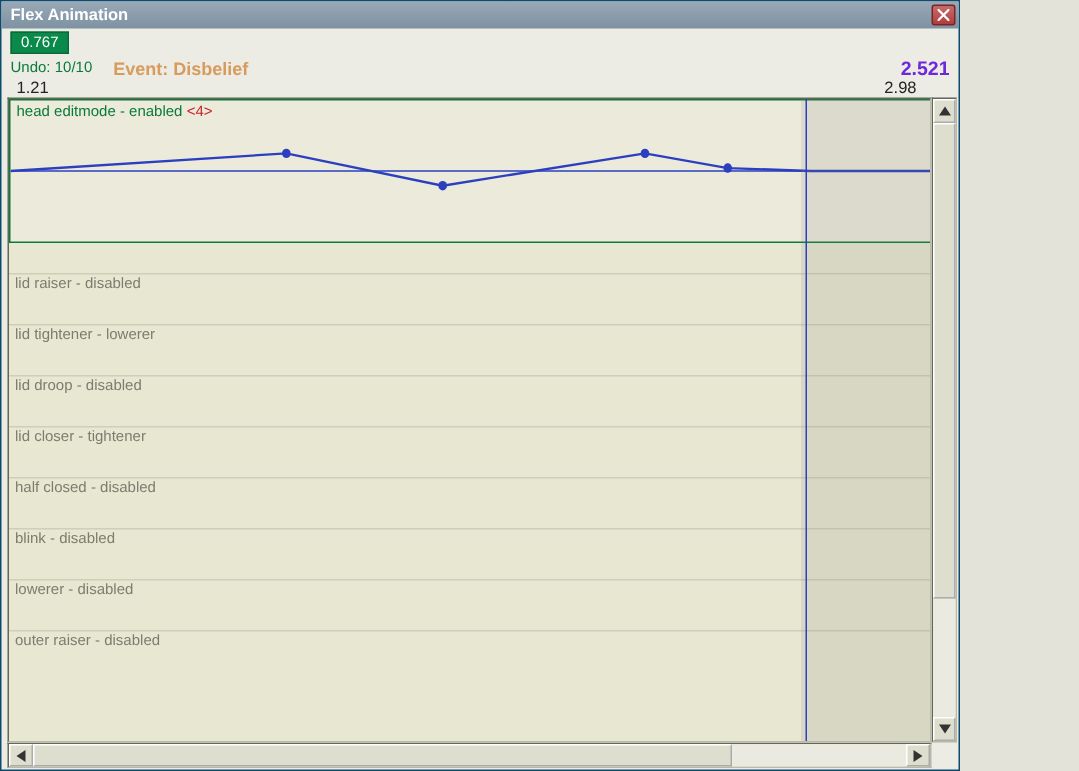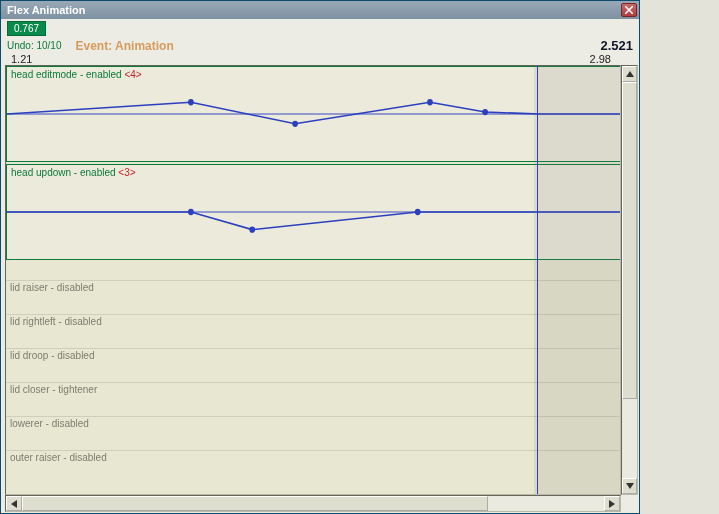--- a/index.html
+++ b/index.html
@@ -10,21 +10,21 @@
   .titlebar { height: 18px; background: linear-gradient(to bottom, #98a8b6, #7e92a2); display: flex; align-items: center; padding: 0 2px 0 6px; color: #fff; font-weight: bold; font-size: 11px; }
   .titlebar .title { flex: 1; }
   .titlebar .closebtn { width: 16px; height: 14px; background: linear-gradient(#c76b6b,#b23d3d); border: 1px solid #7a2424; border-radius: 2px; display: flex; align-items: center; justify-content: center; cursor: pointer; }
   .titlebar .closebtn svg { width: 8px; height: 8px; }
 
   .toolbar { height: 34px; padding: 2px 6px 0 6px; }
   .toolbar .tag { display: inline-block; background: #0a8a4a; color: #fff; padding: 1px 6px; font-size: 10px; border: 1px solid #0a6a3a; }
   .toolbar .row2 { display: flex; align-items: center; margin-top: 2px; justify-content: flex-end; }
   .toolbar .undo { color: #0a7a3a; font-size: 10px; }
   .toolbar .event { margin-left: 14px; color: #d79b5c; font-weight: bold; font-size: 12px; }
-  .toolbar .right-num { margin-left: auto; color: #0f172a; font-weight: bold; font-size: 13px; }
+  .toolbar .right-num { margin-left: auto; color: #6d28d9; font-weight: bold; font-size: 13px; }
 
   .axis-labels { display: flex; padding: 0 28px 0 10px; font-size: 11px; color: #222; }
   .axis-labels .l { }
   .axis-labels .r { margin-left: auto; text-align: right; }
 
   .workarea { flex: 1; display: flex; }
   .canvas-wrap { flex: 1; position: relative; border: 1px inset #b9b9a8; background: #e8e7d2; margin-left: 4px; }
   .canvas-inner { position: absolute; inset: 0; overflow: hidden; }
 
   .track { position: relative; border: 1px solid #0a7a3a; border-right: none; margin-bottom: 2px; background: #eceadb; }
@@ -66,21 +66,21 @@
       <svg viewBox="0 0 8 8">
           <path d="M0 0 L8 8 M8 0 L0 8" stroke="#fff" stroke-width="1.5"></path>
         </svg>
     </div>
   </div>
 
   <div class="toolbar">
     <span class="tag">0.767</span>
     <div class="row2">
       <span class="undo">Undo: 10/10</span>
-      <span class="event">Event:  Animation</span>
+      <span class="event">Event:  Disbelief</span>
       <span class="right-num">2.521</span>
     </div>
   </div>
 
   <div class="axis-labels">
     <span class="l">1.21</span>
     <span class="r">2.98</span>
   </div>
 
   <div class="workarea">
@@ -93,35 +93,27 @@
             <div class="header"><span>head editmode - enabled  </span><span class="count">&lt;4&gt;</span></div>
             <svg viewBox="0 0 680 96" preserveAspectRatio="none">
               <line x1="0" x2="680" y1="48" y2="48" stroke="#2b3fbf" stroke-width="1"></line>
               <polyline points="0,48 204,36 319.59999999999997,58 469.2,36 530.4,46 591.6,48 680,48" fill="none" stroke="#2b3fbf" stroke-width="1.6"></polyline>
               <circle cx="204" cy="36" r="3.2" fill="#2b3fbf"></circle>
               <circle cx="319.59999999999997" cy="58" r="3.2" fill="#2b3fbf"></circle>
               <circle cx="469.2" cy="36" r="3.2" fill="#2b3fbf"></circle>
               <circle cx="530.4" cy="46" r="3.2" fill="#2b3fbf"></circle>
             </svg>
           </div>
-          <div class="track" style="height: 96px;">
-            <div class="header"><span>head updown - enabled  </span><span class="count">&lt;3&gt;</span></div>
-            <svg viewBox="0 0 680 96" preserveAspectRatio="none">
-              <line x1="0" x2="680" y1="48" y2="48" stroke="#2b3fbf" stroke-width="1"></line>
-              <polyline points="0,48 204,48 272,66 455.6,48 591.6,48 680,48" fill="none" stroke="#2b3fbf" stroke-width="1.6"></polyline>
-              <circle cx="204" cy="48" r="3.2" fill="#2b3fbf"></circle>
-              <circle cx="272" cy="66" r="3.2" fill="#2b3fbf"></circle>
-              <circle cx="455.6" cy="48" r="3.2" fill="#2b3fbf"></circle>
-            </svg>
-          </div>
           <div class="disabled-list">
             <div class="item">lid raiser - disabled</div>
-            <div class="item">lid rightleft - disabled</div>
+            <div class="item">lid tightener - lowerer</div>
             <div class="item">lid droop - disabled</div>
             <div class="item">lid closer - tightener</div>
+            <div class="item">half closed - disabled</div>
+            <div class="item">blink - disabled</div>
             <div class="item">lowerer - disabled</div>
             <div class="item">outer raiser - disabled</div>
           </div>
         </div>
     </div>
     <div class="vscroll">
       <div class="btn">
           <div class="arrow up"></div>
         </div>
       <div class="track-area">

